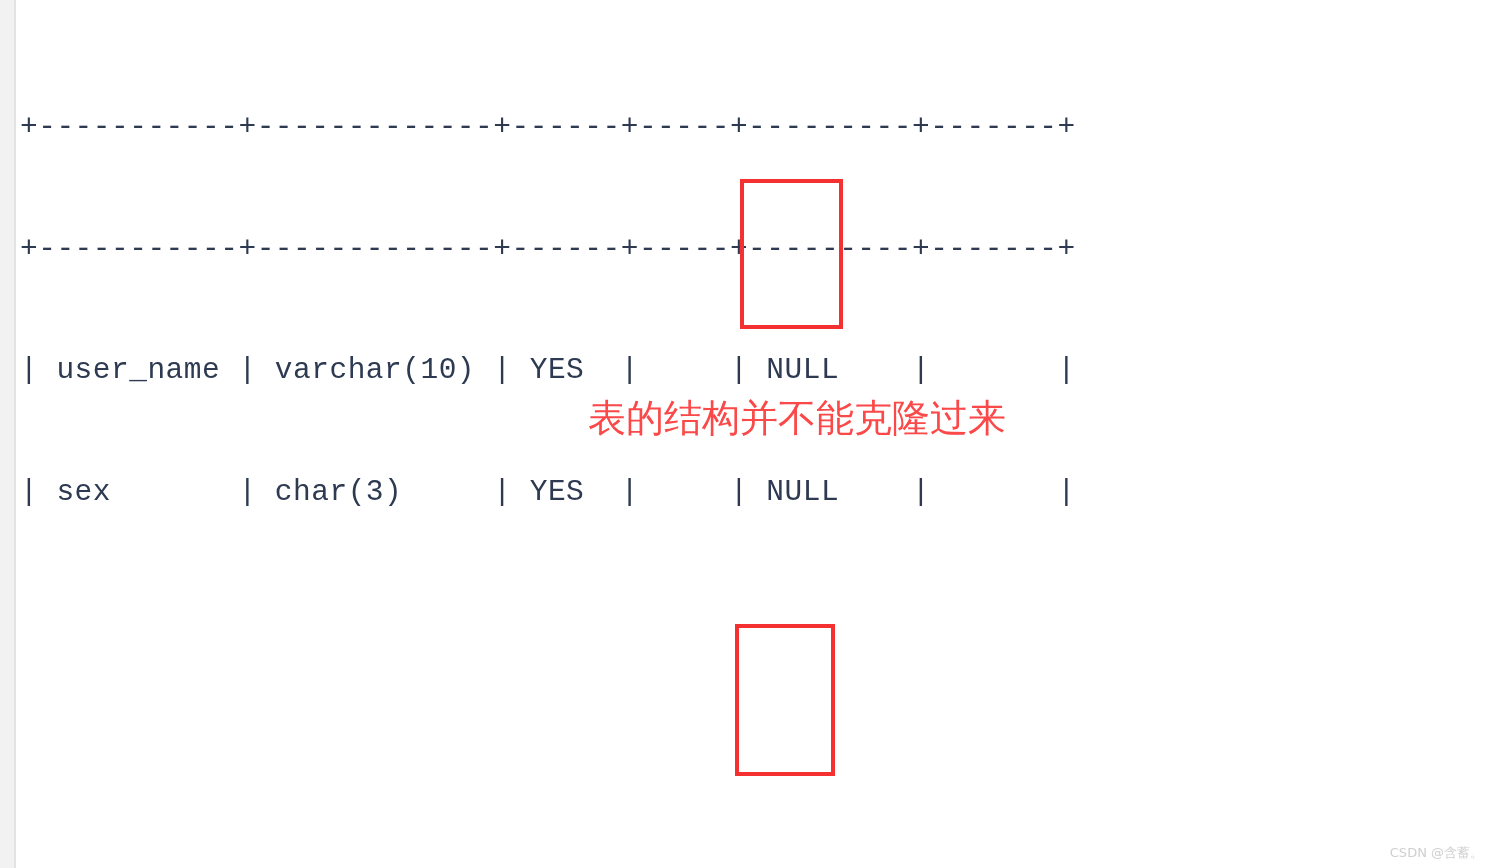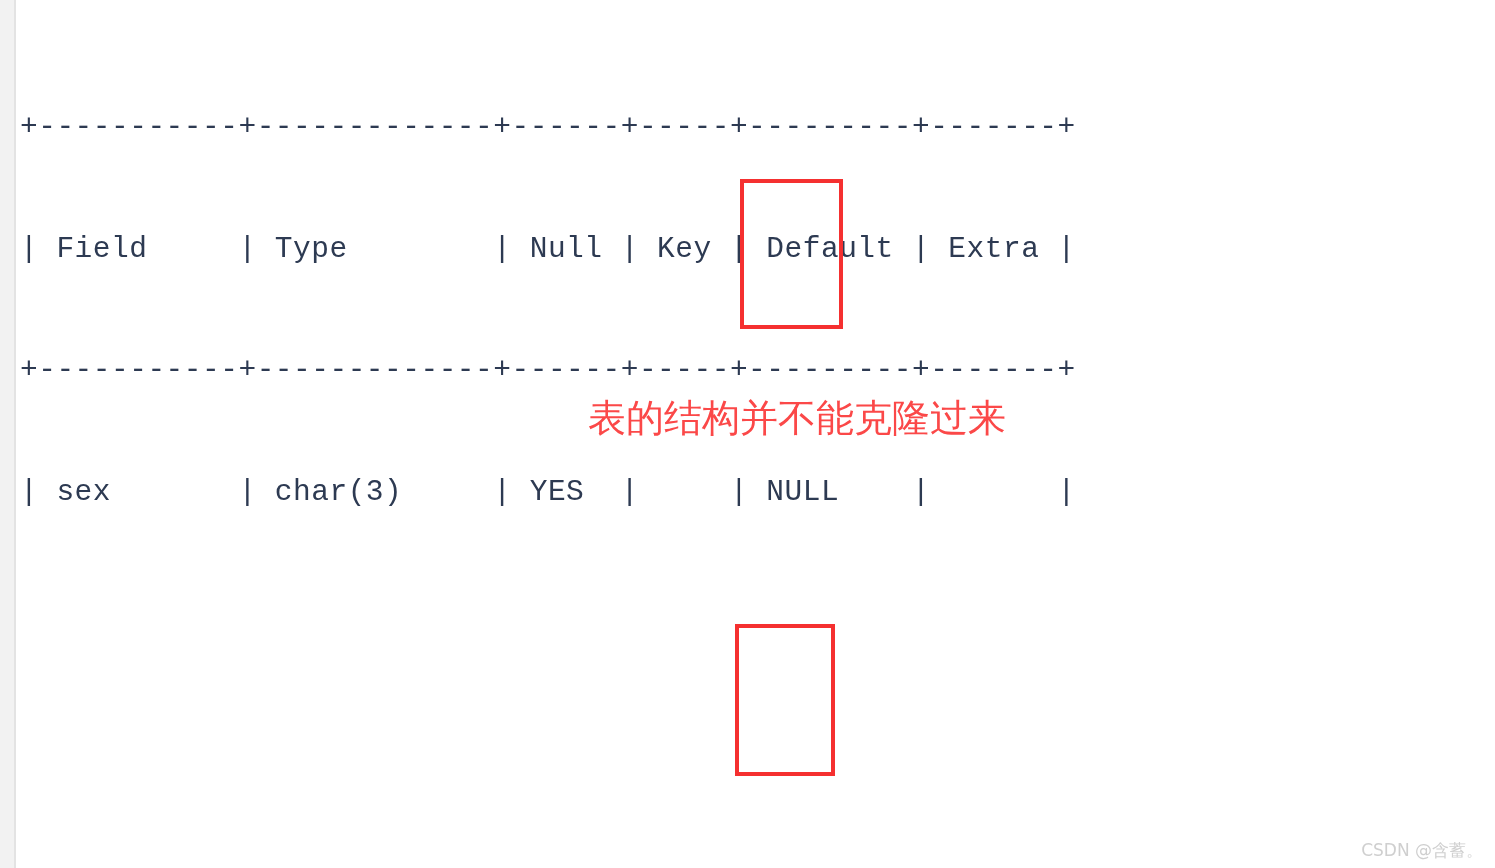--- a/index.html
+++ b/index.html
@@ -77,34 +77,34 @@
     white-space: pre;
     letter-spacing: 0px;
   }
 
   
   #watermark {
     position: absolute;
     right: 12px;
     bottom: 6px;
     font-family: "DejaVu Sans", "Liberation Sans", sans-serif;
-    font-size: 17px;
+    font-size: 13px;
     color: #cfcfcf;
     white-space: pre;
   }
 </style>
 </head>
 <body>
 
 <div id="gutter"></div>
 
 <div id="terminal">
   <div class="line">+-----------+-------------+------+-----+---------+-------+</div>
-  <div class="line">| Field     | Type        | Null | Key | Default | Extra |</div>
   <div class="line">+-----------+-------------+------+-----+---------+-------+</div>
+  <div class="line">| user_name | varchar(10) | YES  |     | NULL    |       |</div>
   <div class="line">| sex       | char(3)     | YES  |     | NULL    |       |</div>
   
   
   
   
   
   
   
   
   

